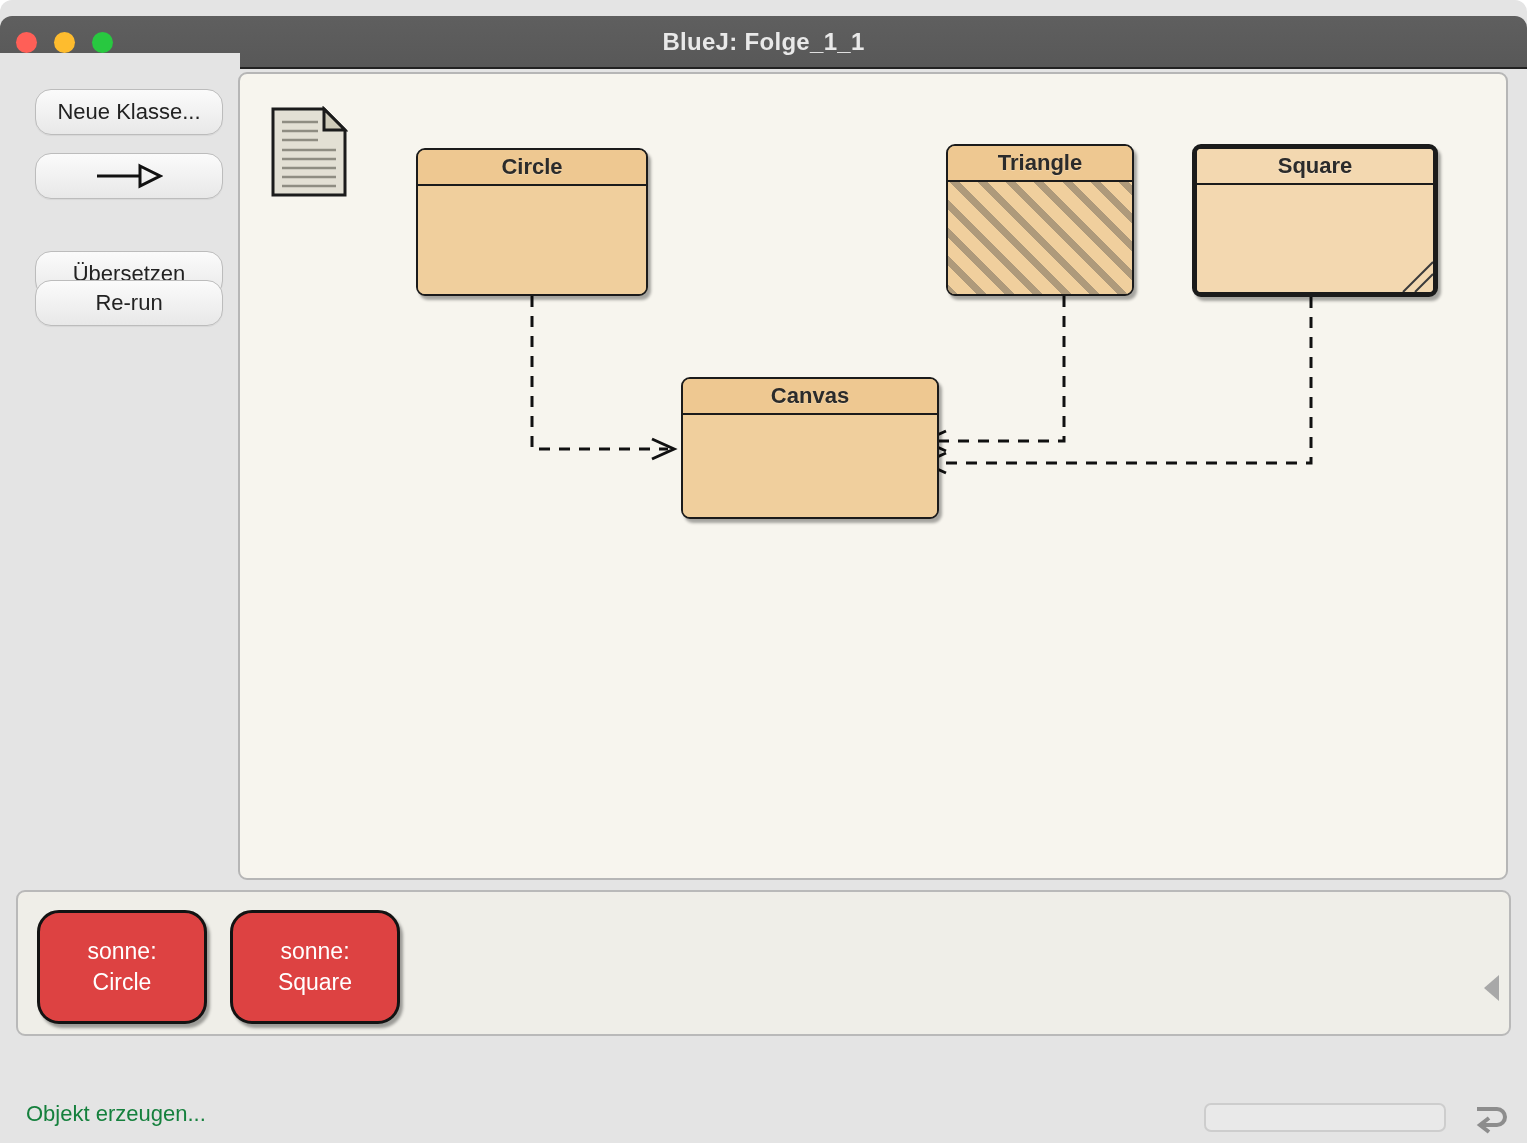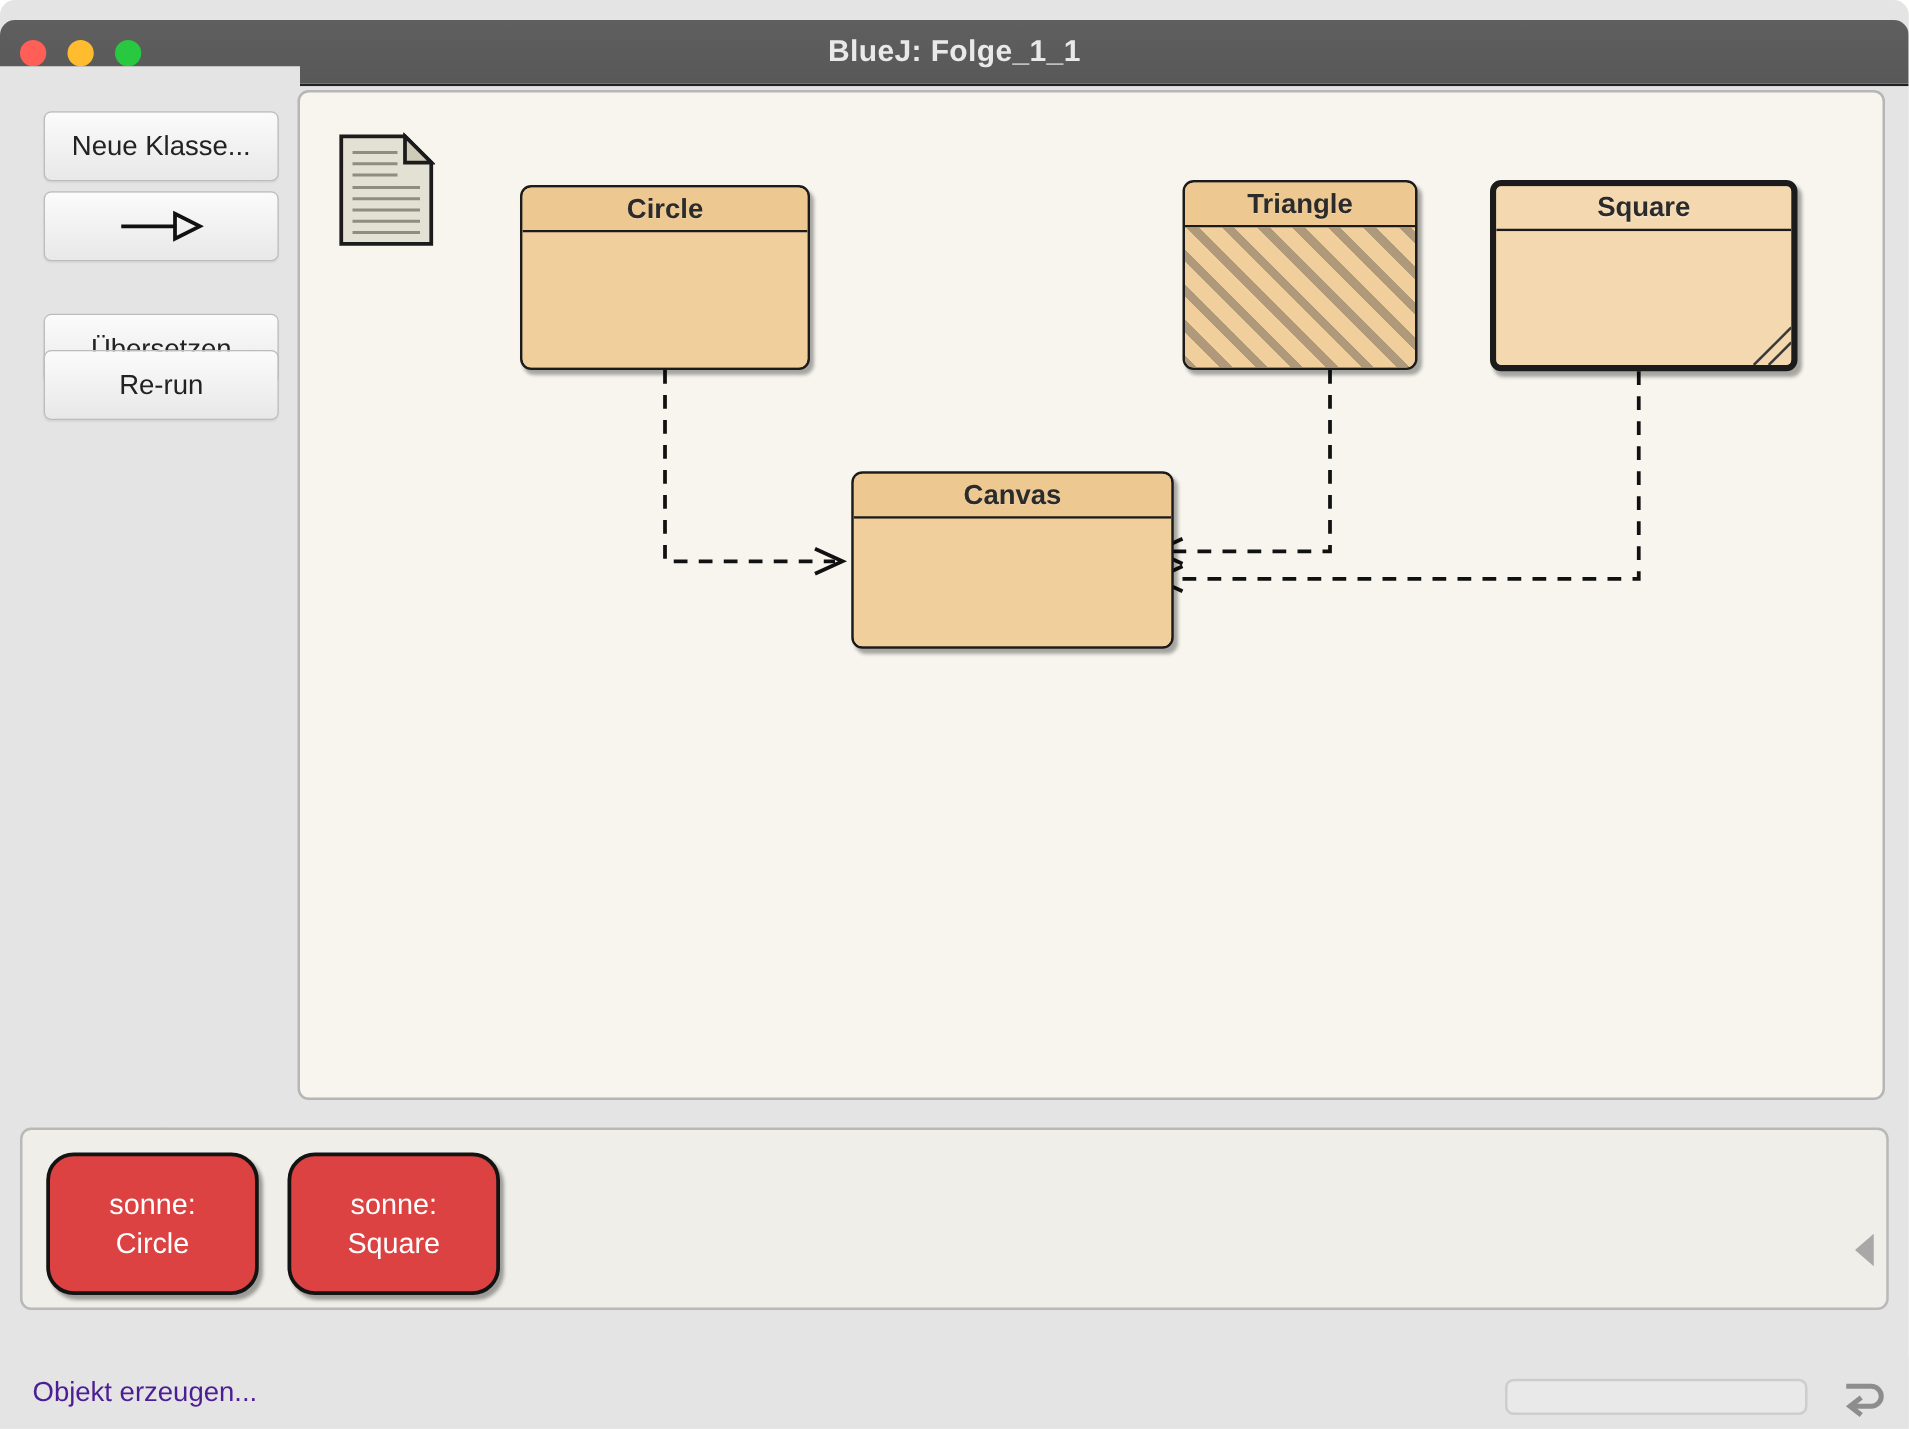--- a/index.html
+++ b/index.html
@@ -61,24 +61,24 @@
   
   .toolbar {
     position: absolute;
     left: 0; top: 53px;
     width: 240px; height: 833px;
     background: #e4e4e4;
   }
   .tbtn {
     position: absolute;
     left: 35px;
-    width: 188px; height: 56px;
+    width: 188px; height: 46px;
     background: linear-gradient(to bottom, #fbfbfb 0%, #e8e8e8 100%);
     border: 1px solid #bcbcbc;
-    border-radius: 6px;
+    border-radius: 16px;
     box-shadow: 0 1px 1px rgba(0,0,0,0.06);
     font-size: 22px;
     color: #222;
     display: flex;
     align-items: center;
     justify-content: center;
     box-sizing: border-box;
     cursor: default;
     font-family: "Liberation Sans", sans-serif;
   }
@@ -180,21 +180,20 @@
 
   
   .bench {
     position: absolute;
     left: 16px; top: 890px;
     width: 1495px; height: 146px;
     background: #efeee8;
     border: 2px solid #b9b9b9;
     border-radius: 9px;
     box-sizing: border-box;
-    margin-top: 12px;
   }
   .obj {
     position: absolute;
     top: 18px;
     width: 170px; height: 114px;
     background: #dd4242;
     border: 3px solid #131313;
     border-radius: 22px;
     box-shadow: 3px 4px 3px rgba(0,0,0,0.35);
     color: #fff;
@@ -222,21 +221,21 @@
   .statusbar {
     position: absolute;
     left: 0; top: 1085px;
     width: 1527px; height: 58px;
     background: #e4e4e4;
   }
   .status-text {
     position: absolute;
     left: 26px; top: 16px;
     font-size: 22px;
-    color: #4c1d95;
+    color: #15803d;
   }
   .progressbar {
     position: absolute;
     left: 1204px; top: 18px;
     width: 242px; height: 29px;
     background: #e9e9e9;
     border: 2px solid #cdcdcd;
     border-radius: 7px;
     box-sizing: border-box;
   }

